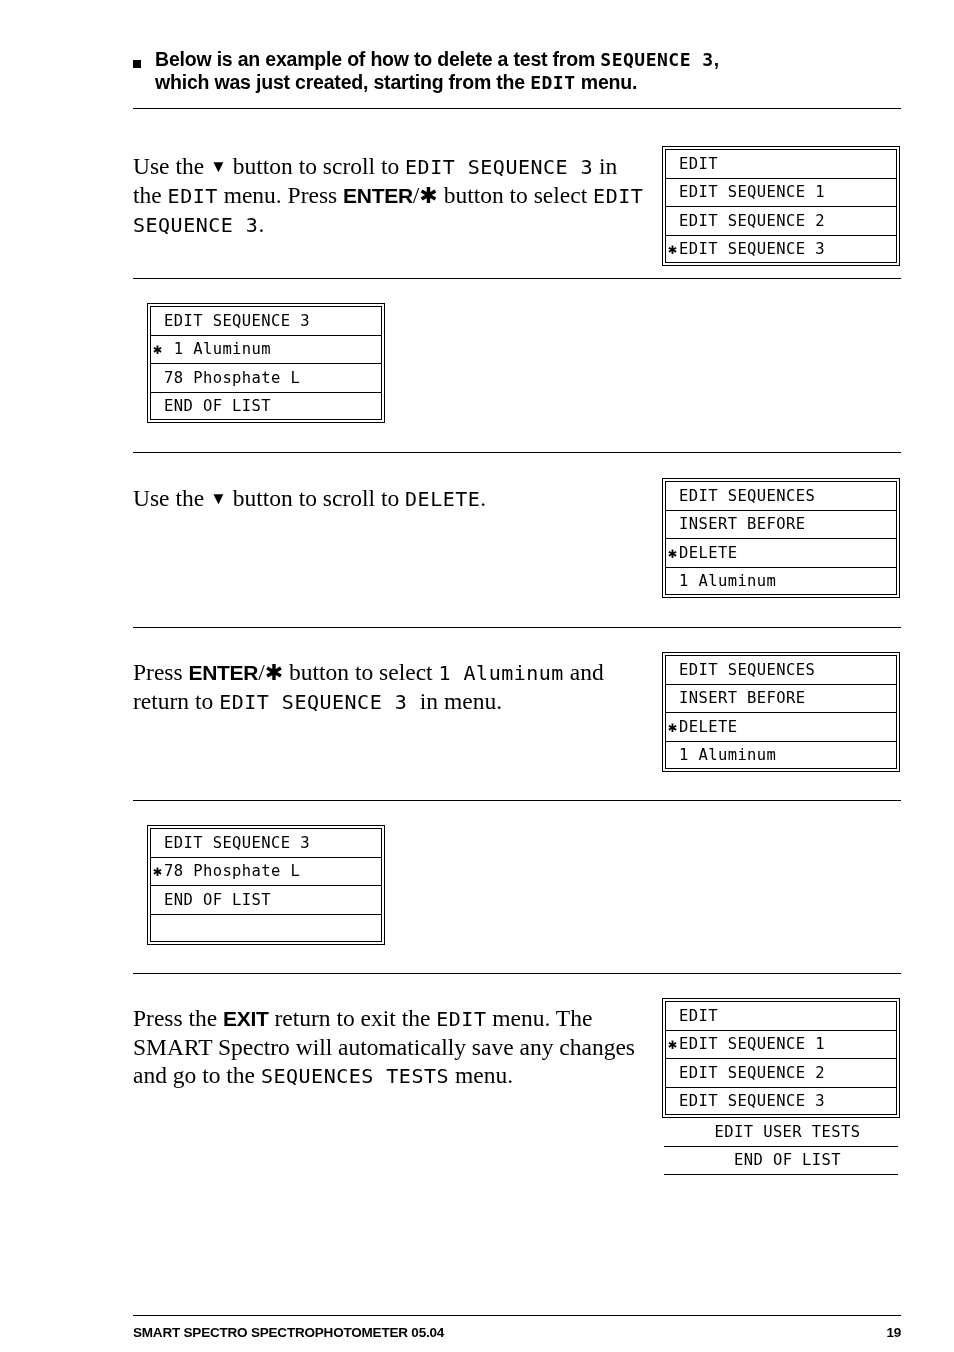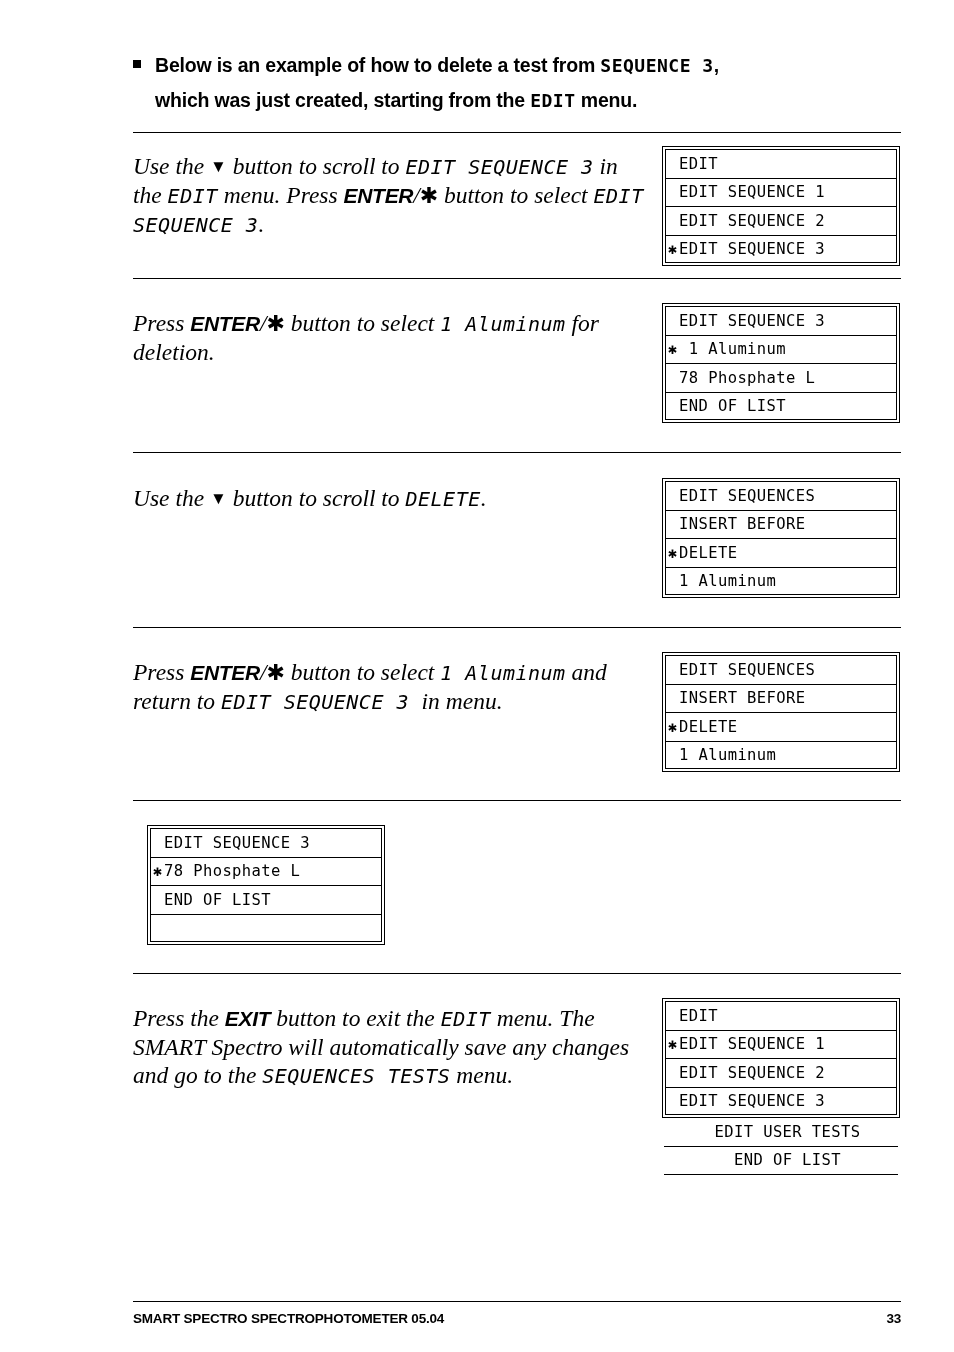--- a/index.html
+++ b/index.html
@@ -34,21 +34,21 @@
     height: 8px;
     background: #000;
     margin-top: 12px;
     margin-right: 14px;
     flex: 0 0 auto;
   }
   .header-text {
     font-family: "Liberation Sans", "DejaVu Sans", sans-serif;
     font-weight: bold;
     font-size: 19.5px;
-    line-height: 34px;
+    line-height: 23px;
     letter-spacing: -0.2px;
     width: 740px;
   }
   .hrule {
     border: 0;
     border-top: 1.6px solid #000;
     margin: 0;
     width: 768px;
   }
   .rule-wrap { padding-top: 14px; }
@@ -59,21 +59,20 @@
     align-items: flex-start;
     width: 768px;
   }
   .step-text {
     width: 515px;
     flex: 0 0 515px;
     font-family: "Liberation Serif", "DejaVu Serif", serif;
     font-size: 23.5px;
     line-height: 28px;
     padding-top: 6px;
-    font-style: italic;
   }
   .step-lcd {
     flex: 1 1 auto;
     display: flex;
     justify-content: flex-start;
     padding-left: 14px;
   }
 
   
   .mono {
@@ -157,21 +156,21 @@
     margin: 0 0 9px 0;
   }
   .footer-inner {
     display: flex;
     justify-content: space-between;
     align-items: baseline;
     font-family: "Liberation Sans", "DejaVu Sans", sans-serif;
     font-weight: bold;
     font-size: 13.5px;
     letter-spacing: -0.2px;
-    padding-bottom: 26px;
+    padding-bottom: 12px;
   }
 </style>
 </head>
 <body>
 
 <div class="page">
 
   <div class="header">
     <span class="bullet-sq"></span>
     <div class="header-text">
@@ -183,39 +182,38 @@
   <div class="rule-wrap">
     <hr class="hrule">
   </div>
 
   <div id="steps-host"></div>
 
   <div class="footer">
     <hr class="footer-rule">
     <div class="footer-inner">
       <span>SMART SPECTRO SPECTROPHOTOMETER  05.04</span>
-      <span>33</span>
+      <span>19</span>
     </div>
   </div>
 
 <div class="step" style="position: absolute; left: 0px; top: 146px;">
       <div class="step-text"><span>Use the </span><span class="dnarrow">▼</span><span> button to scroll to </span><span class="mono">EDIT SEQUENCE 3</span><span> in the </span><span class="mono">EDIT</span><span> menu. Press </span><span class="btn">ENTER</span><span>/</span><span class="ast">✱</span><span> button to select </span><span class="mono">EDIT SEQUENCE 3</span><span>.</span></div>
       <div class="step-lcd">
         <div>
           <div class="lcd">
             <div class="lcd-row"><span class="lcd-marker"></span><span class="lcd-label">EDIT</span></div>
             <div class="lcd-row"><span class="lcd-marker"></span><span class="lcd-label">EDIT SEQUENCE 1</span></div>
             <div class="lcd-row"><span class="lcd-marker"></span><span class="lcd-label">EDIT SEQUENCE 2</span></div>
             <div class="lcd-row"><span class="lcd-marker">✱</span><span class="lcd-label">EDIT SEQUENCE 3</span></div>
           </div>
         </div>
       </div>
     </div>
     <div class="step" style="position: absolute; left: 0px; top: 303px;">
-      <div class="step-text"><span>Press </span><span class="btn">ENTER</span><span>/</span><span class="ast">✱</span><span> button to select </span><span class="mono">1 Aluminum</span><span> for deletion.</span></div>
       <div class="step-lcd">
         <div>
           <div class="lcd">
             <div class="lcd-row"><span class="lcd-marker"></span><span class="lcd-label">EDIT SEQUENCE 3</span></div>
             <div class="lcd-row"><span class="lcd-marker">✱</span><span class="lcd-label"> 1 Aluminum</span></div>
             <div class="lcd-row"><span class="lcd-marker"></span><span class="lcd-label">78 Phosphate L</span></div>
             <div class="lcd-row"><span class="lcd-marker"></span><span class="lcd-label">END OF LIST</span></div>
           </div>
         </div>
       </div>
@@ -252,21 +250,21 @@
           <div class="lcd">
             <div class="lcd-row"><span class="lcd-marker"></span><span class="lcd-label">EDIT SEQUENCE 3</span></div>
             <div class="lcd-row"><span class="lcd-marker">✱</span><span class="lcd-label">78 Phosphate L</span></div>
             <div class="lcd-row"><span class="lcd-marker"></span><span class="lcd-label">END OF LIST</span></div>
             <div class="lcd-row"><span class="lcd-marker"></span><span class="lcd-label"></span></div>
           </div>
         </div>
       </div>
     </div>
     <div class="step" style="position: absolute; left: 0px; top: 998px;">
-      <div class="step-text"><span>Press the </span><span class="btn">EXIT</span><span> button to exit the </span><span class="mono">EDIT</span><span> menu. The SMART Spectro will automatically save any changes and go to the </span><span class="mono">SEQUENCES TESTS</span><span> menu.</span></div>
+      <div class="step-text"><span>Press the </span><span class="btn">EXIT</span><span> return to exit the </span><span class="mono">EDIT</span><span> menu. The SMART Spectro will automatically save any changes and go to the </span><span class="mono">SEQUENCES TESTS</span><span> menu.</span></div>
       <div class="step-lcd">
         <div>
           <div class="lcd">
             <div class="lcd-row"><span class="lcd-marker"></span><span class="lcd-label">EDIT</span></div>
             <div class="lcd-row"><span class="lcd-marker">✱</span><span class="lcd-label">EDIT SEQUENCE 1</span></div>
             <div class="lcd-row"><span class="lcd-marker"></span><span class="lcd-label">EDIT SEQUENCE 2</span></div>
             <div class="lcd-row"><span class="lcd-marker"></span><span class="lcd-label">EDIT SEQUENCE 3</span></div>
           </div>
           <div class="lcd-overflow">
             <div class="lcd-row"><span class="lcd-marker"></span><span class="lcd-label">EDIT USER TESTS</span></div>

